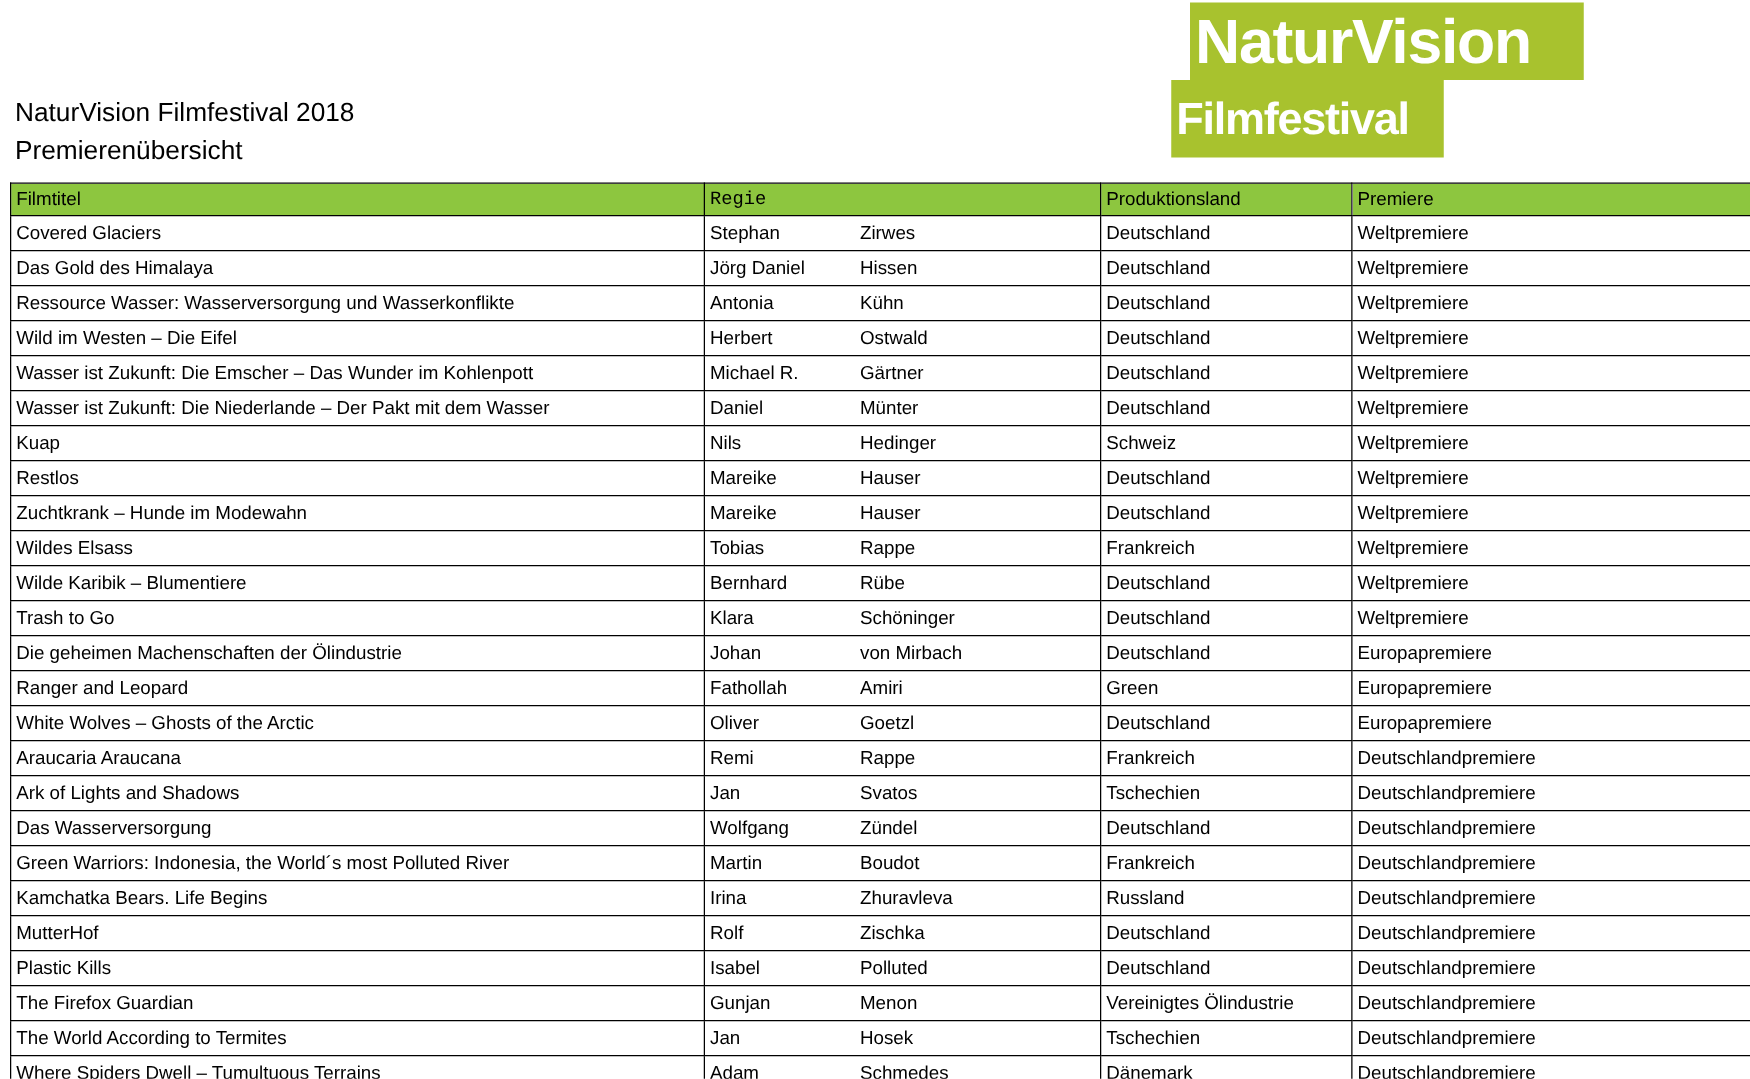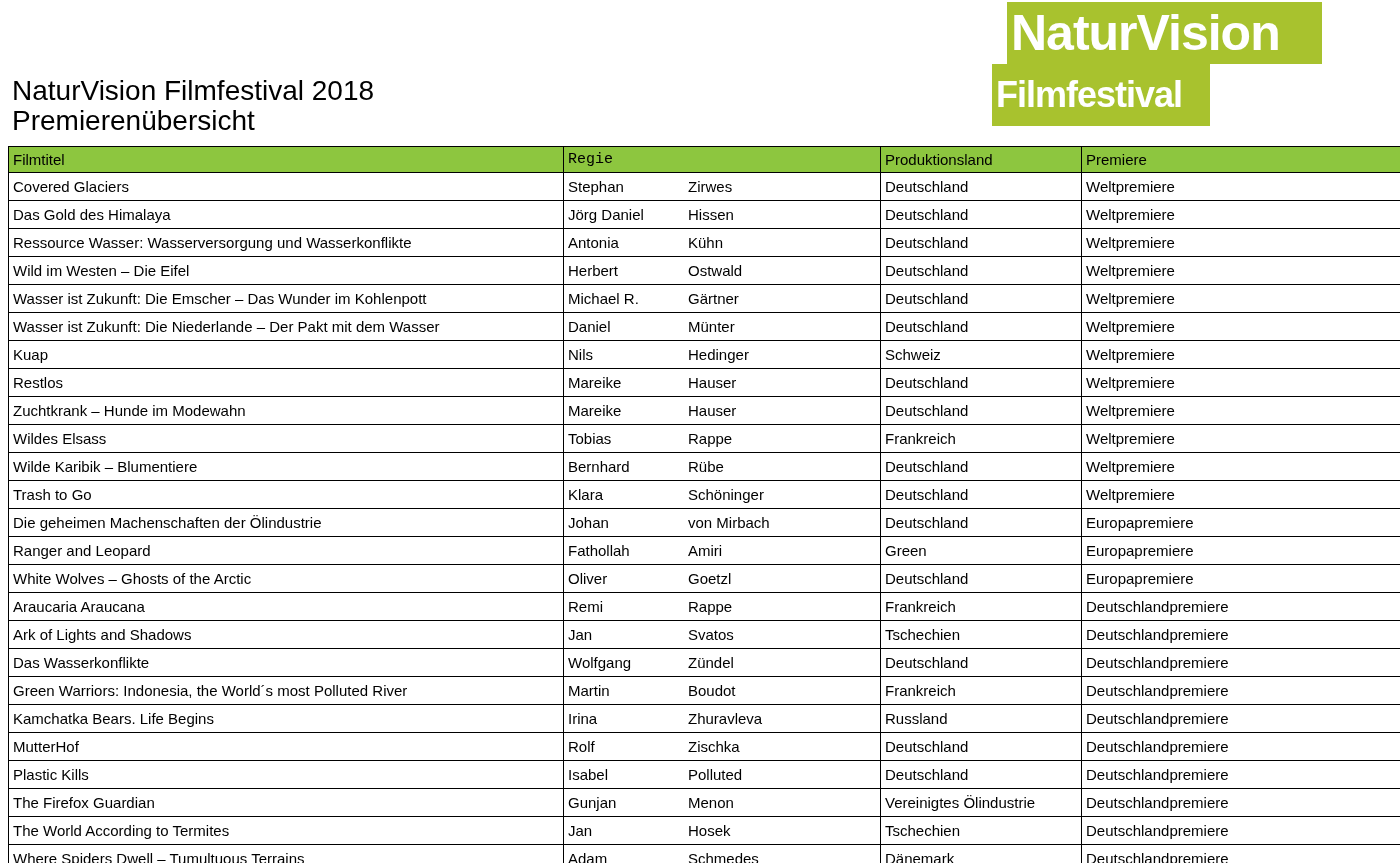--- a/index.html
+++ b/index.html
@@ -11,21 +11,21 @@
     width: 1400px;
     height: 863px;
     font-family: "Liberation Sans", sans-serif;
     color: #000000;
     position: relative;
     overflow: hidden;
   }
   .logo {
     position: absolute;
     top: 0;
-    left: 992px;
+    left: 937px;
     width: 330px;
     height: 130px;
   }
   .logo-bar1 {
     position: absolute;
     top: 2px;
     left: 15px;
     width: 315px;
     height: 62px;
     background: #a8c22e;
@@ -59,21 +59,21 @@
     letter-spacing: -1px;
     line-height: 58px;
     white-space: nowrap;
   }
   .title-block {
     position: absolute;
     top: 76px;
     left: 12px;
   }
   .title-line {
-    font-size: 28px;
+    font-size: 21px;
     line-height: 30px;
     color: #000000;
     white-space: nowrap;
   }
   table.films {
     position: absolute;
     top: 146px;
     left: 8px;
     width: 1384px;
     border-collapse: collapse;
@@ -240,21 +240,21 @@
         <td class="col-prem">Deutschlandpremiere</td>
       </tr>
       <tr>
         <td class="col-title">Ark of Lights and Shadows</td>
         <td class="col-first">Jan</td>
         <td class="col-last">Svatos</td>
         <td class="col-country">Tschechien</td>
         <td class="col-prem">Deutschlandpremiere</td>
       </tr>
       <tr>
-        <td class="col-title">Das Wasserkonflikte</td>
+        <td class="col-title">Das Wasserversorgung</td>
         <td class="col-first">Wolfgang</td>
         <td class="col-last">Zündel</td>
         <td class="col-country">Deutschland</td>
         <td class="col-prem">Deutschlandpremiere</td>
       </tr>
       <tr>
         <td class="col-title">Green Warriors: Indonesia, the World´s most Polluted River</td>
         <td class="col-first">Martin</td>
         <td class="col-last">Boudot</td>
         <td class="col-country">Frankreich</td>

